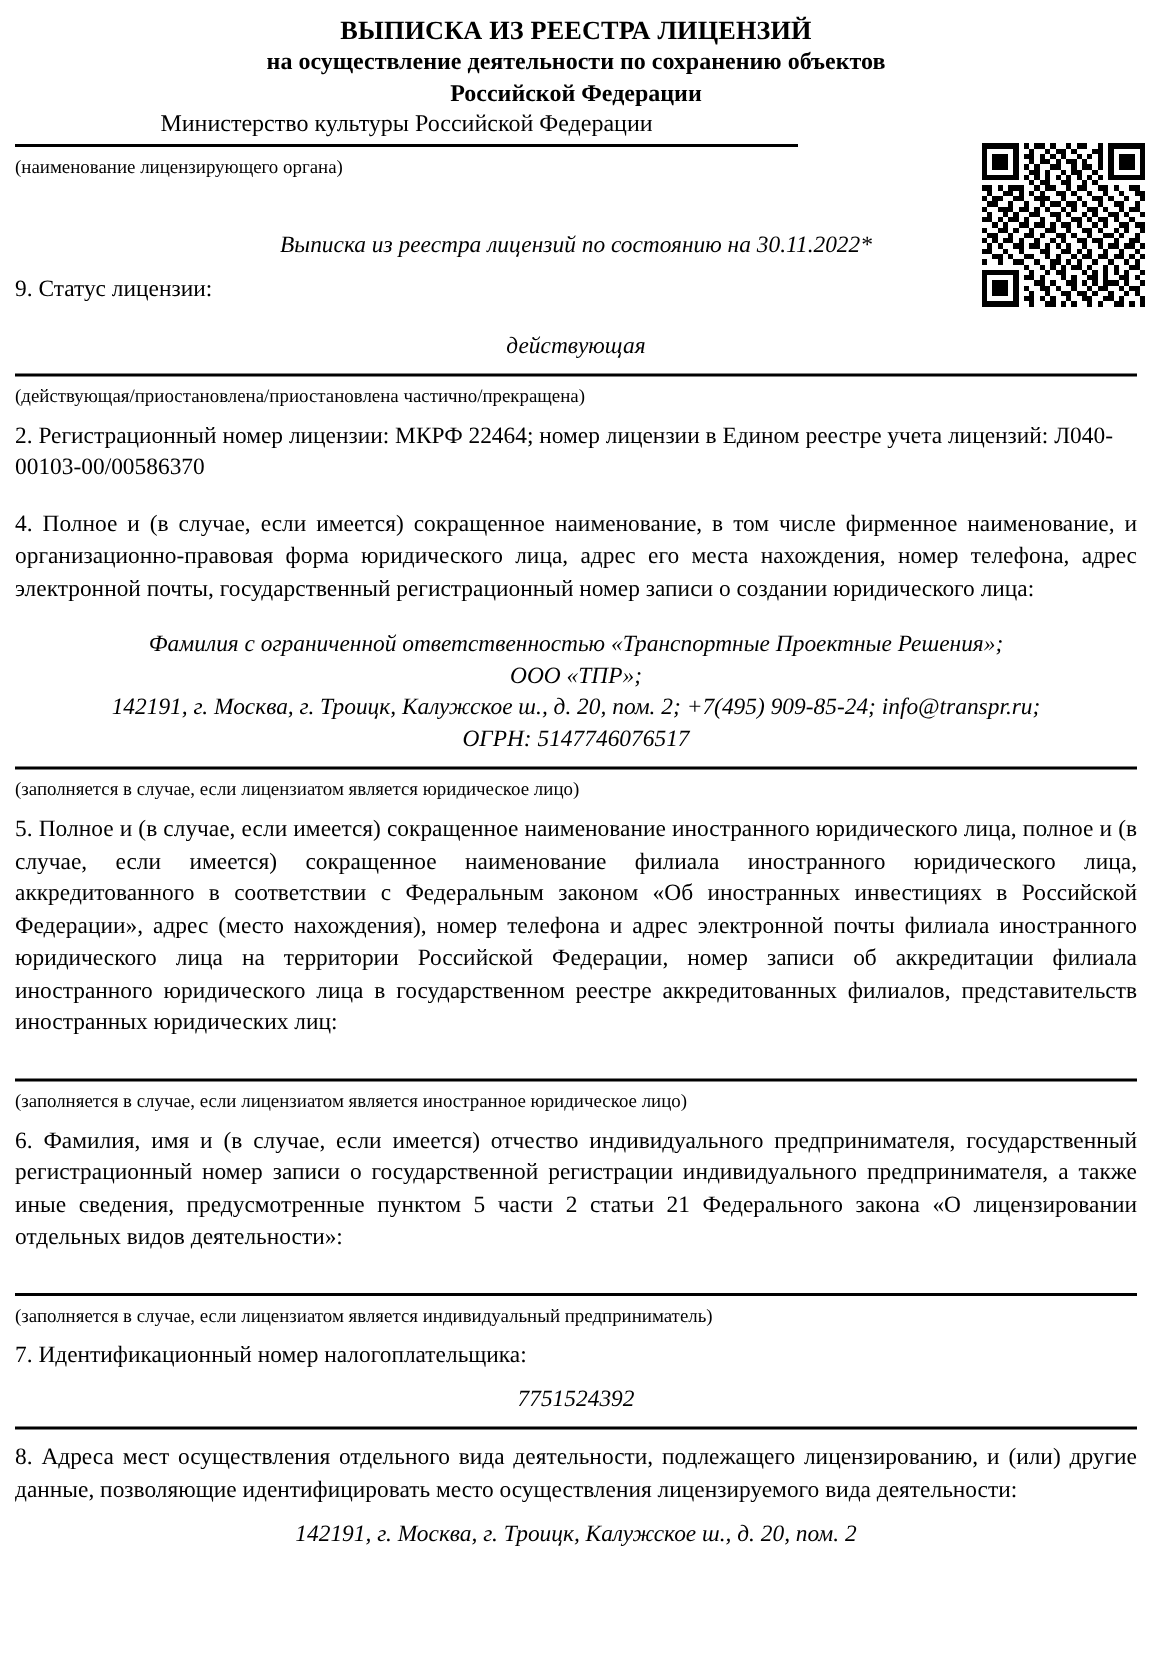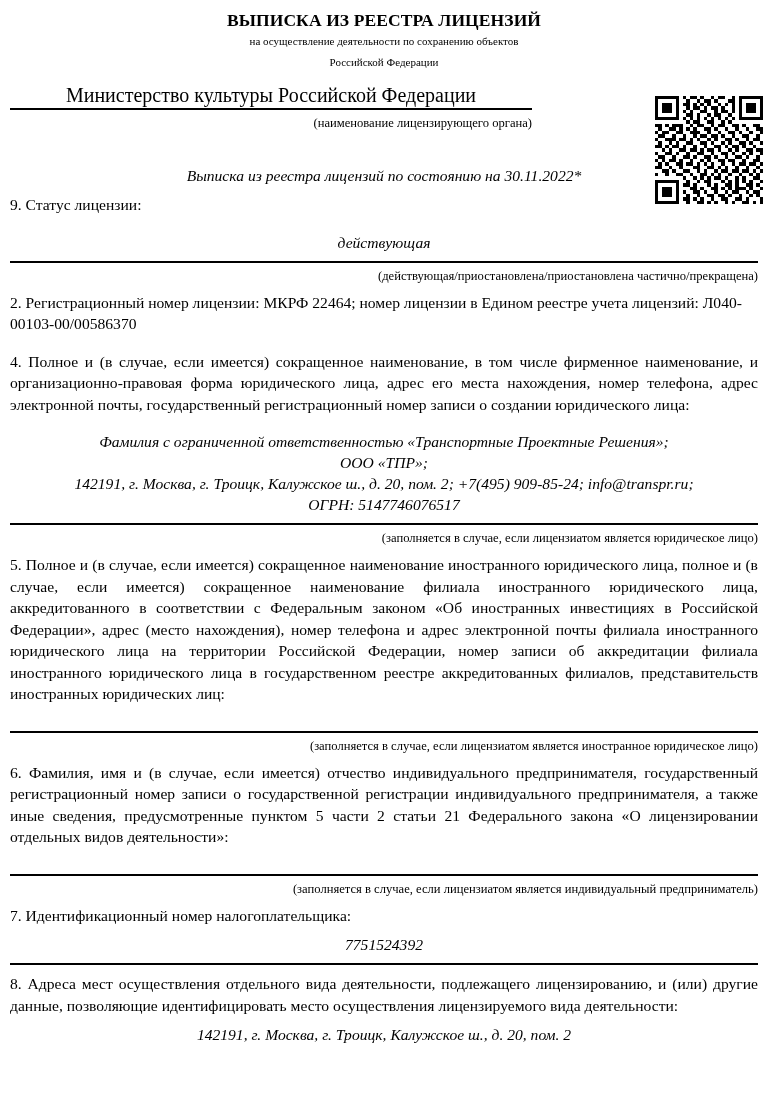--- a/index.html
+++ b/index.html
@@ -34,47 +34,47 @@
     padding-top: 10px;
     text-align: center;
   }
   .title-main {
     font-weight: bold;
     font-size: 17.5px;
     letter-spacing: 0.1px;
     line-height: 21px;
   }
   .title-sub {
-    font-weight: normal;
-    font-size: 11px;
+    font-weight: bold;
+    font-size: 16px;
     line-height: 21px;
     padding: 0 55px;
   }
   .ministry {
-    font-size: 20px;
+    font-size: 16px;
     line-height: 20px;
     text-align: center;
     width: 522px;
-    margin-top: 12px;
+    margin-top: 0;
   }
   .rule {
     border-bottom: 2.2px solid #000;
     height: 0;
     line-height: 0;
     font-size: 0;
   }
   .rule-short {
     width: 522px;
     margin-top: 3px;
   }
   .rule-full {
     width: 748px;
   }
   .caption {
-    text-align: right;
+    text-align: left;
     font-size: 12.6px;
     line-height: 16px;
     margin-top: 5px;
   }
   .caption-short {
     width: 522px;
   }
 
   
   .qr-wrap {

